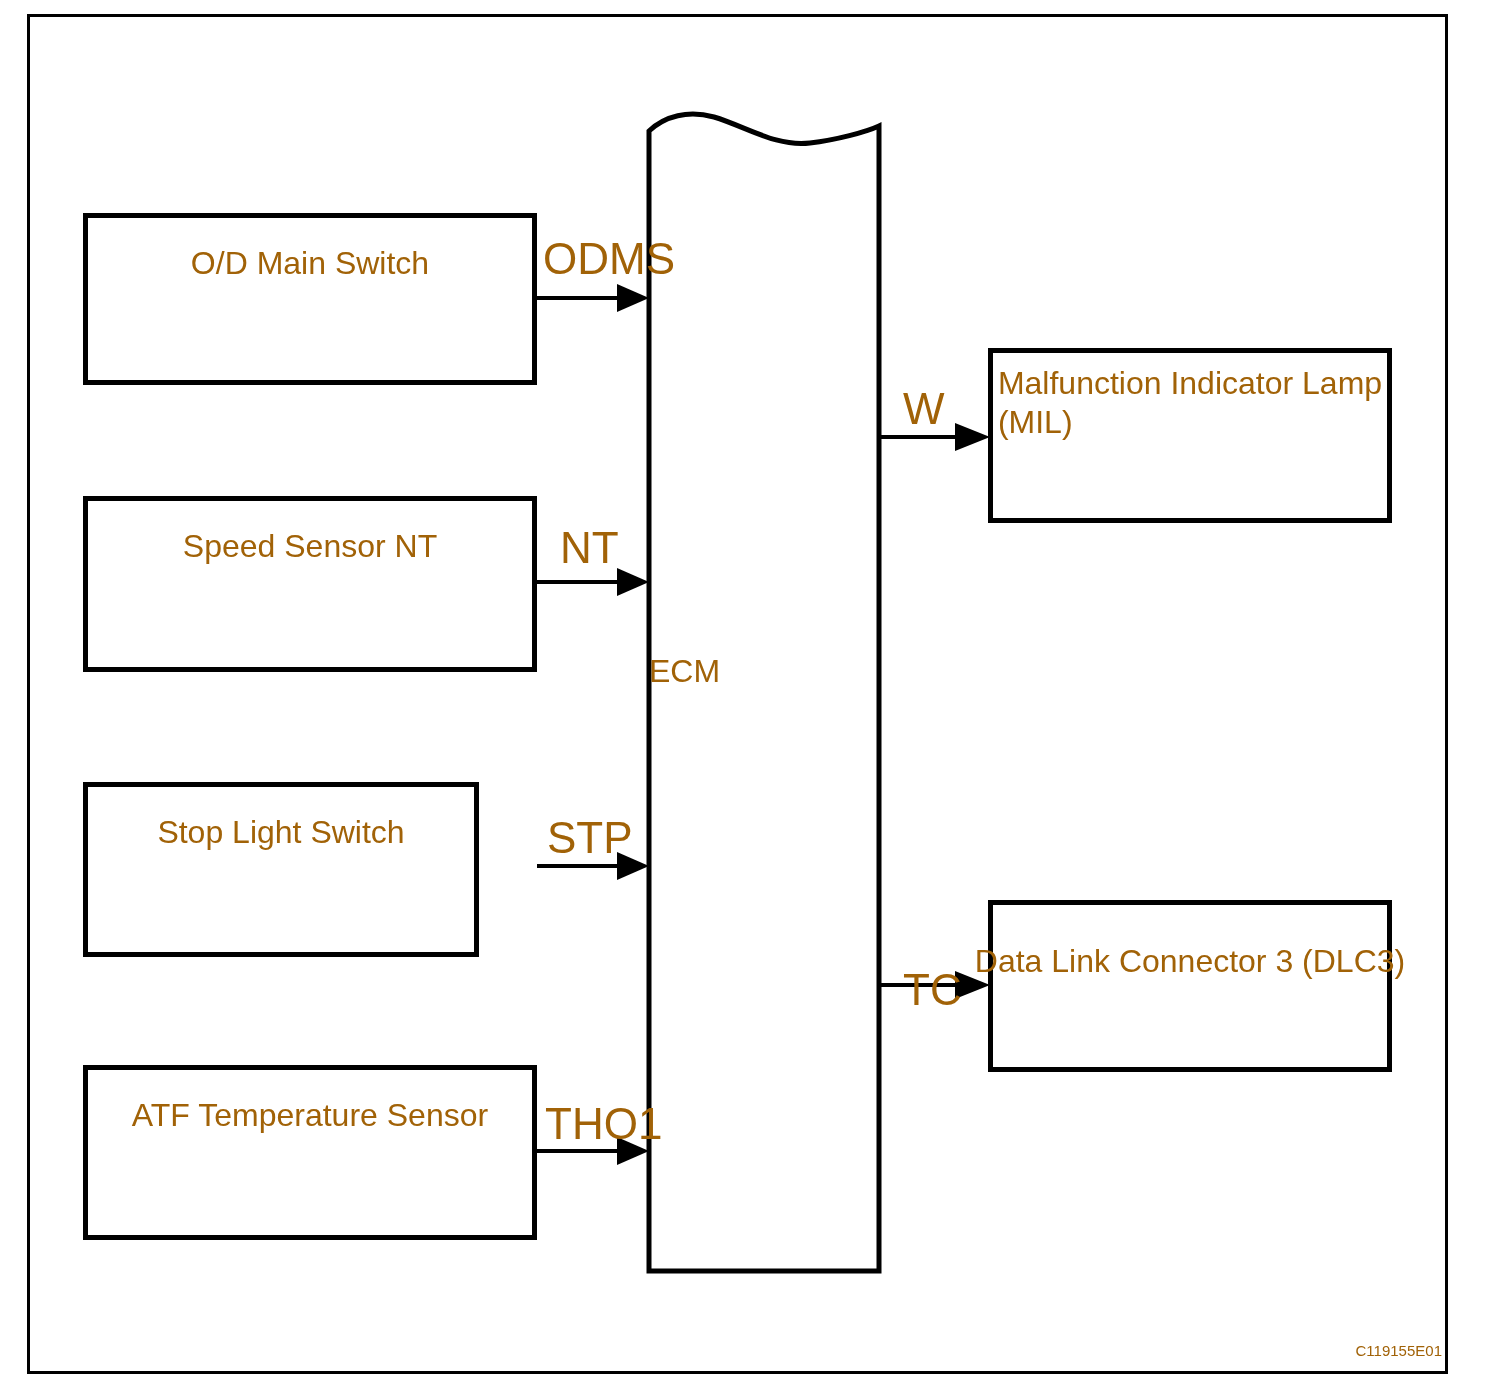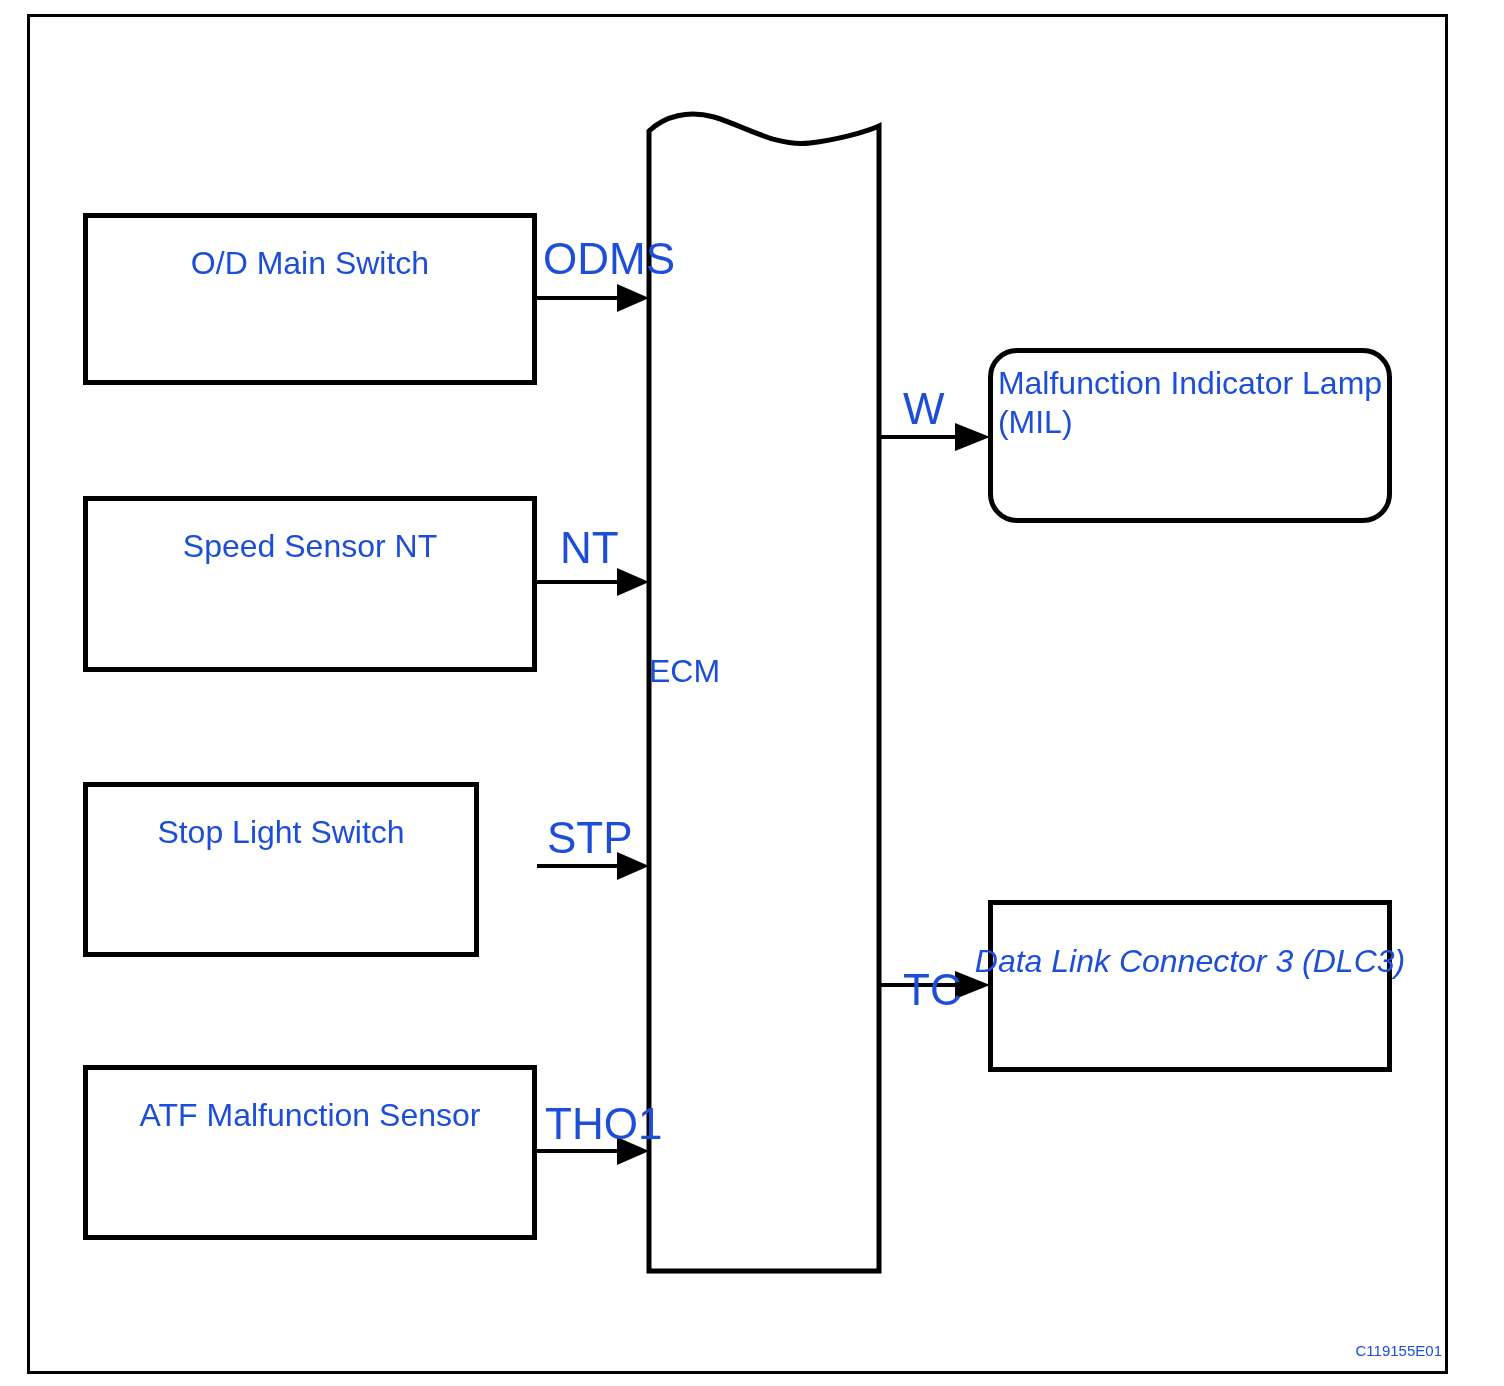--- a/index.html
+++ b/index.html
@@ -7,21 +7,21 @@
     padding: 0;
     background: #ffffff;
     font-family: "Liberation Sans", sans-serif;
   }
   .canvas {
     position: relative;
     width: 1504px;
     height: 1386px;
     background: #ffffff;
     overflow: hidden;
-    color: #1d4ed8;
+    color: #a16207;
   }
   .outer-border {
     position: absolute;
     left: 27px;
     top: 14px;
     width: 1421px;
     height: 1360px;
     border: 3px solid #000000;
     box-sizing: border-box;
   }
@@ -44,24 +44,24 @@
     font-size: 32px;
     line-height: 39px;
     text-align: left;
     white-space: nowrap;
   }
   .b1 { left: 83px;  top: 213px;  width: 454px; height: 172px; }
   .b2 { left: 83px;  top: 496px;  width: 454px; height: 176px; }
   .b3 { left: 83px;  top: 782px;  width: 396px; height: 175px; }
   .b4 { left: 83px;  top: 1065px; width: 454px; height: 175px; }
   .b1 .lbl, .b2 .lbl, .b3 .lbl, .b4 .lbl { margin-top: 26px; }
-  .bmil  { left: 988px; top: 348px; width: 404px; height: 175px; border-radius: 29px; }
+  .bmil  { left: 988px; top: 348px; width: 404px; height: 175px; }
   .bdlc3 { left: 988px; top: 900px; width: 404px; height: 172px; }
   .bmil .lbl  { margin-top: 11px; white-space: normal; }
-  .bdlc3 .lbl { margin-top: 37px; font-style: italic; }
+  .bdlc3 .lbl { margin-top: 37px; }
   .sig {
     position: absolute;
     font-size: 44px;
     line-height: 36px;
     white-space: nowrap;
   }
   .sig-odms { left: 543px; top: 241px; }
   .sig-nt   { left: 560px; top: 530px; }
   .sig-stp  { left: 547px; top: 820px; }
   .sig-tho1 { left: 545px; top: 1106px; }
@@ -128,21 +128,21 @@
   <div class="box b1">
     <span class="lbl">O/D Main Switch</span>
   </div>
   <div class="box b2">
     <span class="lbl">Speed Sensor NT</span>
   </div>
   <div class="box b3">
     <span class="lbl">Stop Light Switch</span>
   </div>
   <div class="box b4">
-    <span class="lbl">ATF Malfunction Sensor</span>
+    <span class="lbl">ATF Temperature Sensor</span>
   </div>
 
   <div class="box bmil">
     <span class="lbl"><span>Malfunction Indicator Lamp</span><br>
       <span>(MIL)</span>
     </span>
   </div>
   <div class="box bdlc3">
     <span class="lbl">Data Link Connector 3 (DLC3)</span>
   </div>

